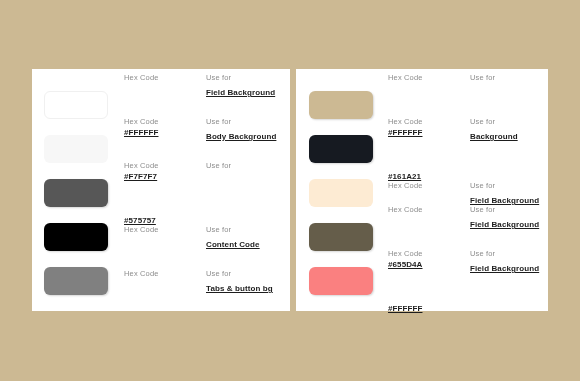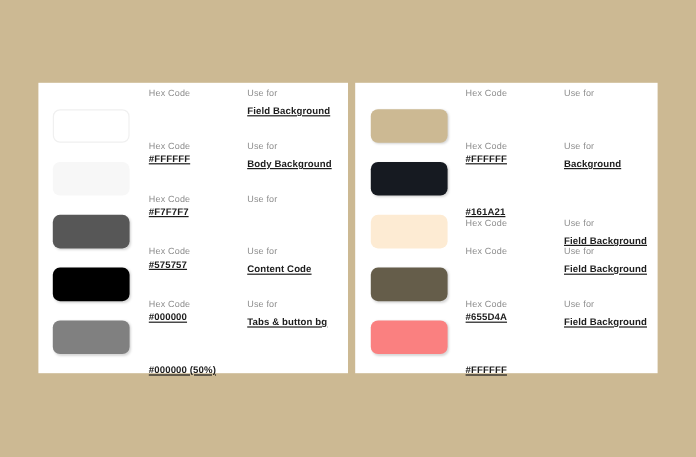--- a/index.html
+++ b/index.html
@@ -163,35 +163,33 @@
           <div class="cap">Use for</div>
         </div>
       </div>
     </div>
 
     <div class="row">
       <div class="swatch" style="background-color: rgb(0, 0, 0);"></div>
       <div class="meta">
         <div class="col col-hex">
           <div class="cap">Hex Code</div>
-          <div class="val">#000000</div>
         </div>
         <div class="col col-use">
           <div class="cap">Use for</div>
           <div class="val">Content Code</div>
         </div>
       </div>
     </div>
 
     <div class="row">
       <div class="swatch" style="background-color: rgb(128, 128, 128);"></div>
       <div class="meta">
         <div class="col col-hex">
           <div class="cap">Hex Code</div>
-          <div class="val">#000000 (50%)</div>
         </div>
         <div class="col col-use">
           <div class="cap">Use for</div>
           <div class="val">Tabs &amp; button bg</div>
         </div>
       </div>
     </div>
 
   </div>
 

